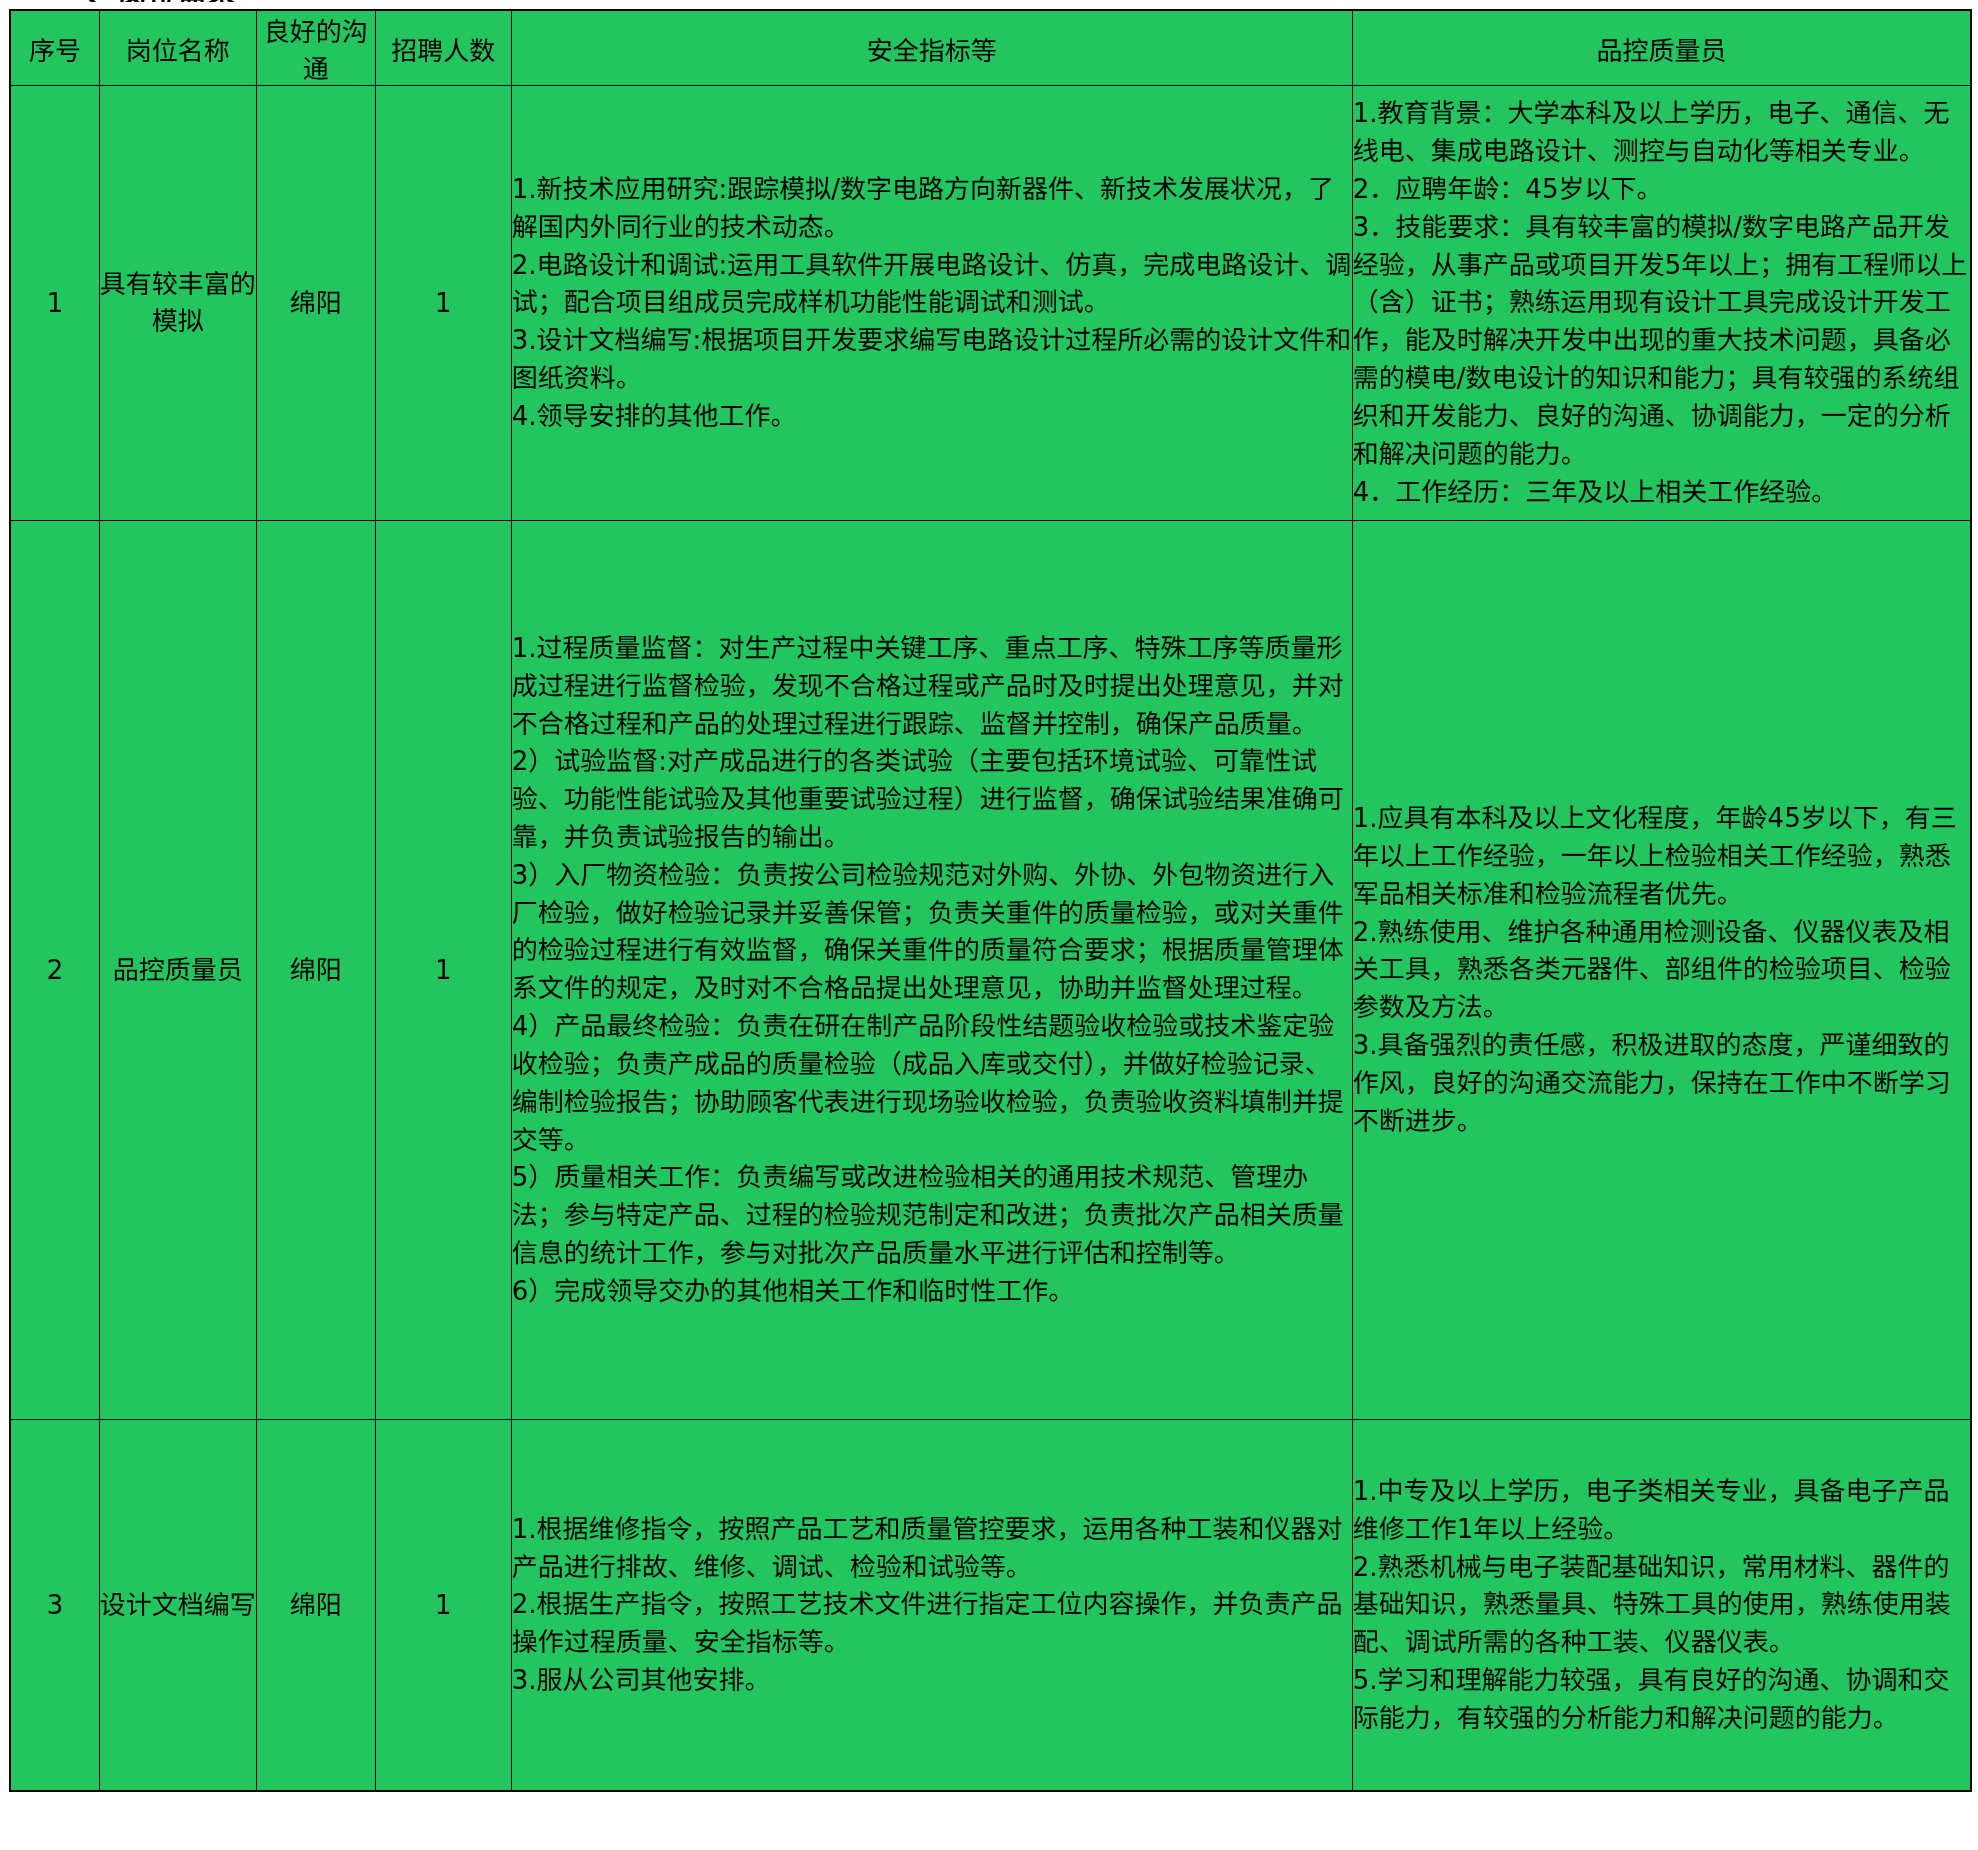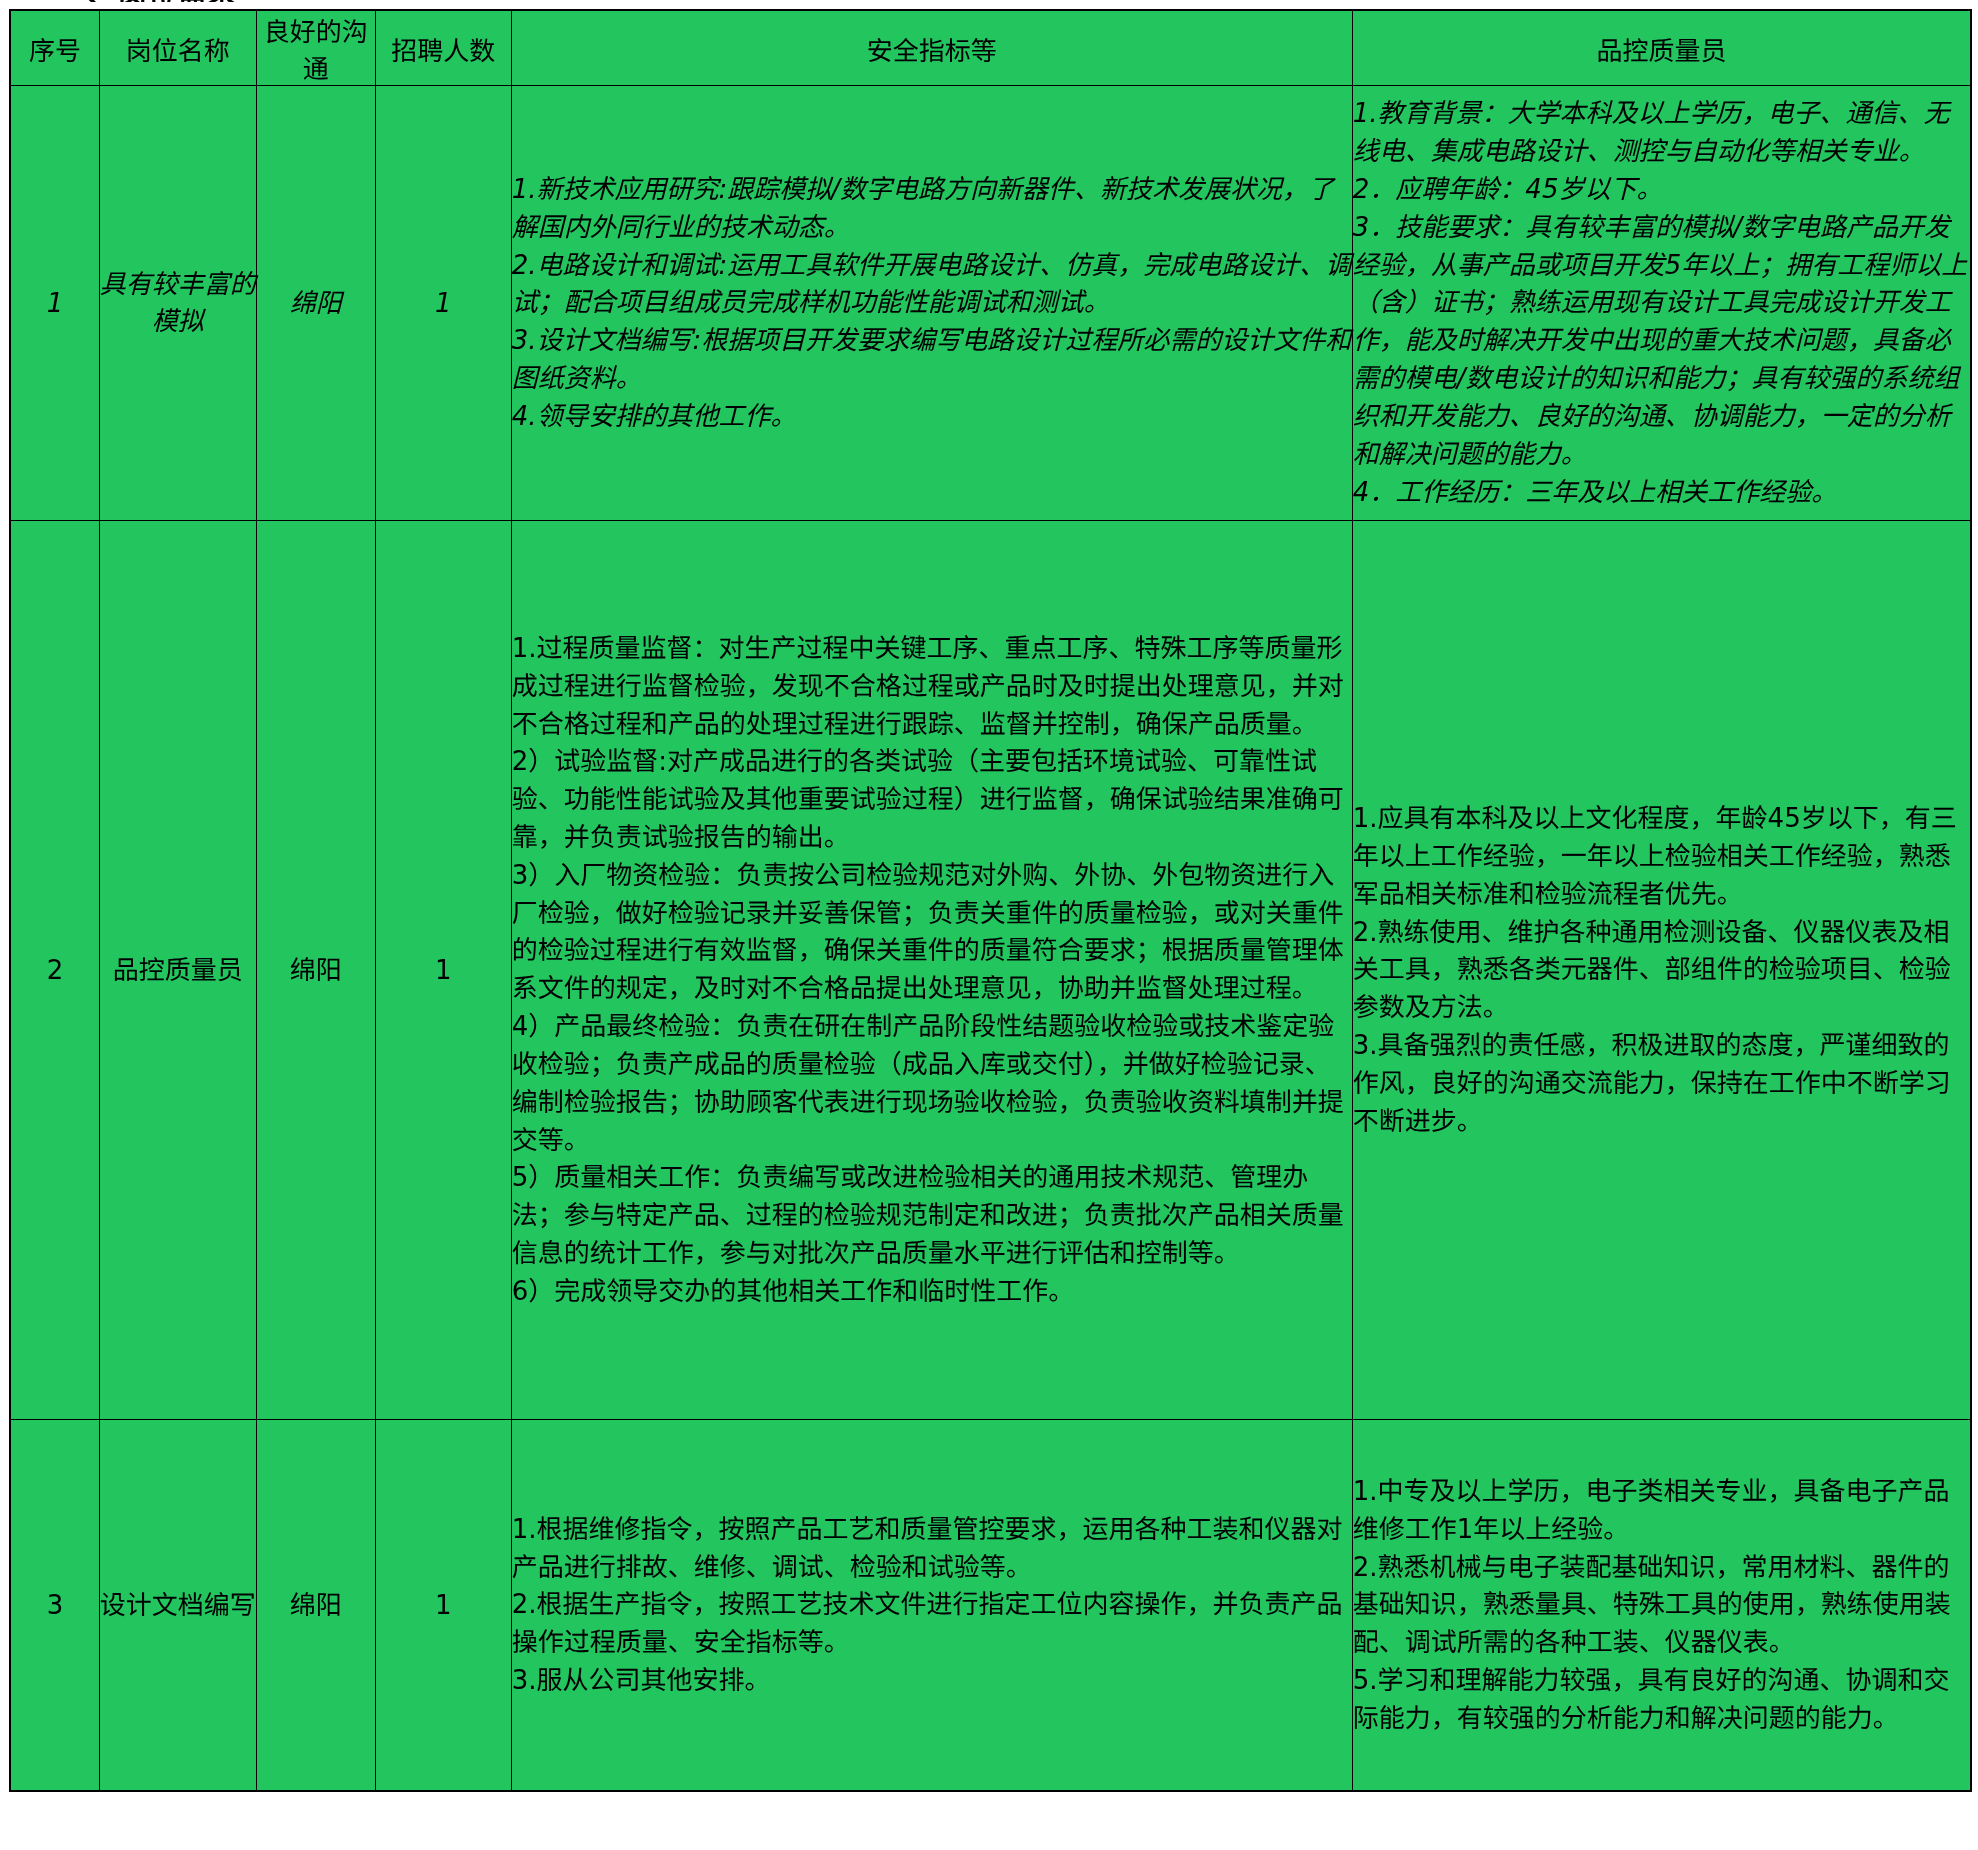--- a/index.html
+++ b/index.html
@@ -86,21 +86,21 @@
     text-align: left;
     font-size: 26px;
     line-height: 1.455;
     padding: 6.8px 12px 6.8px 13.6px;
     vertical-align: middle;
     white-space: pre-line;
     word-break: break-all;
   }
 
   
-  tr.row-1 > td { height: 434px; font-style: italic; }
+  tr.row-1 > td { height: 434px; }
   tr.row-2 > td { height: 898px; }
   tr.row-3 > td { height: 370px; }
 </style>
 </head>
 <body>
 
 <div class="page">
 
   <div class="top-fragment">、岗位需求</div>
 

